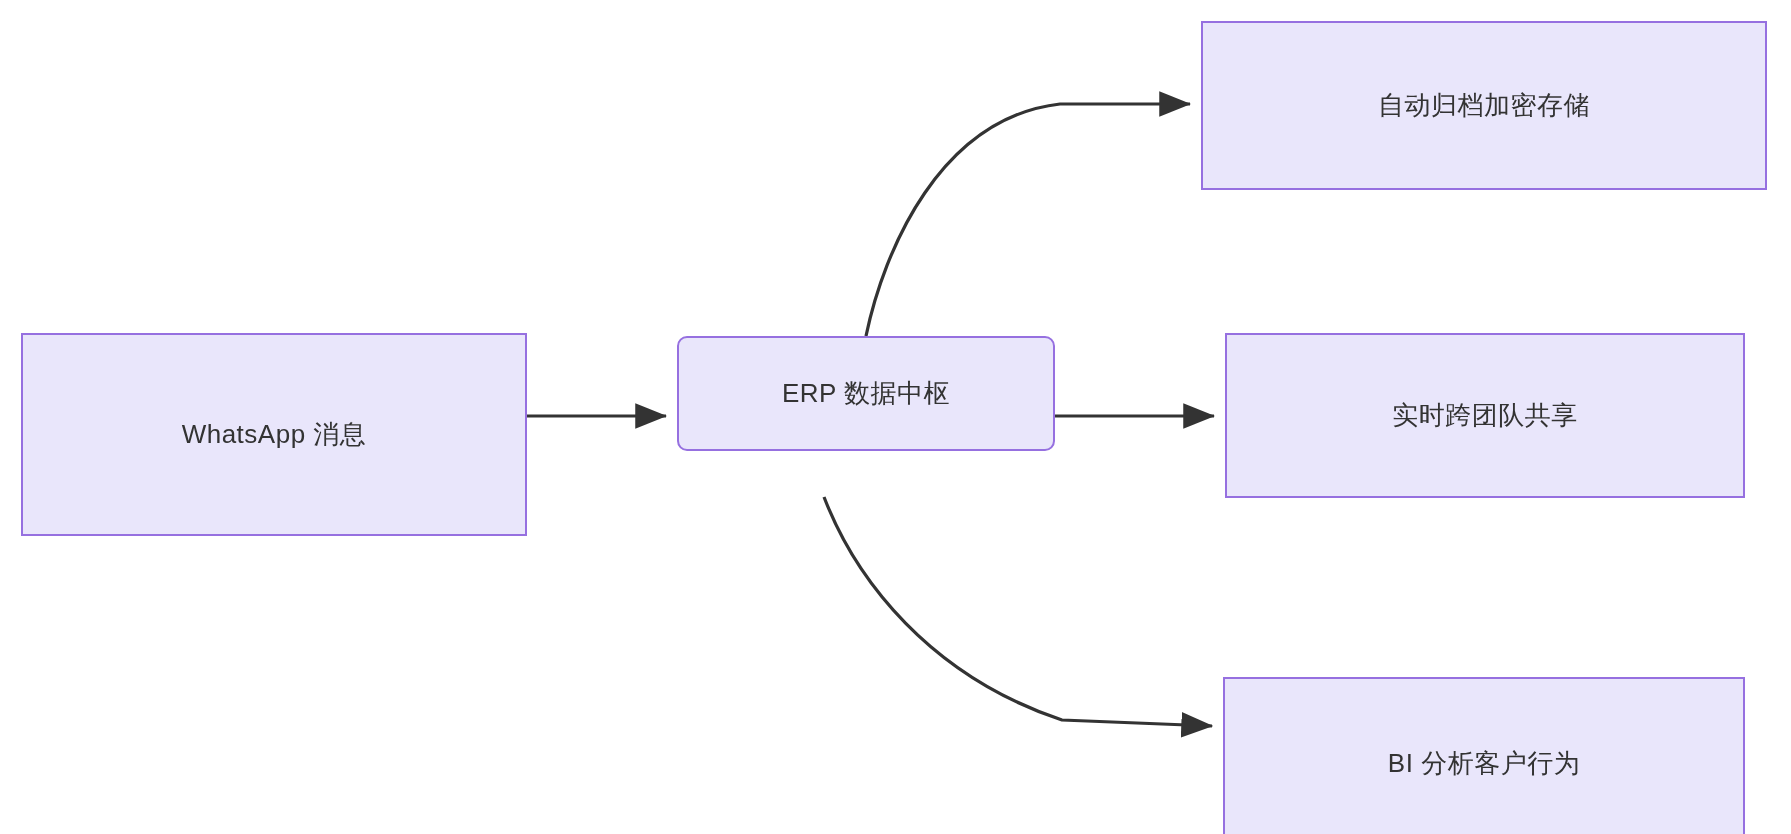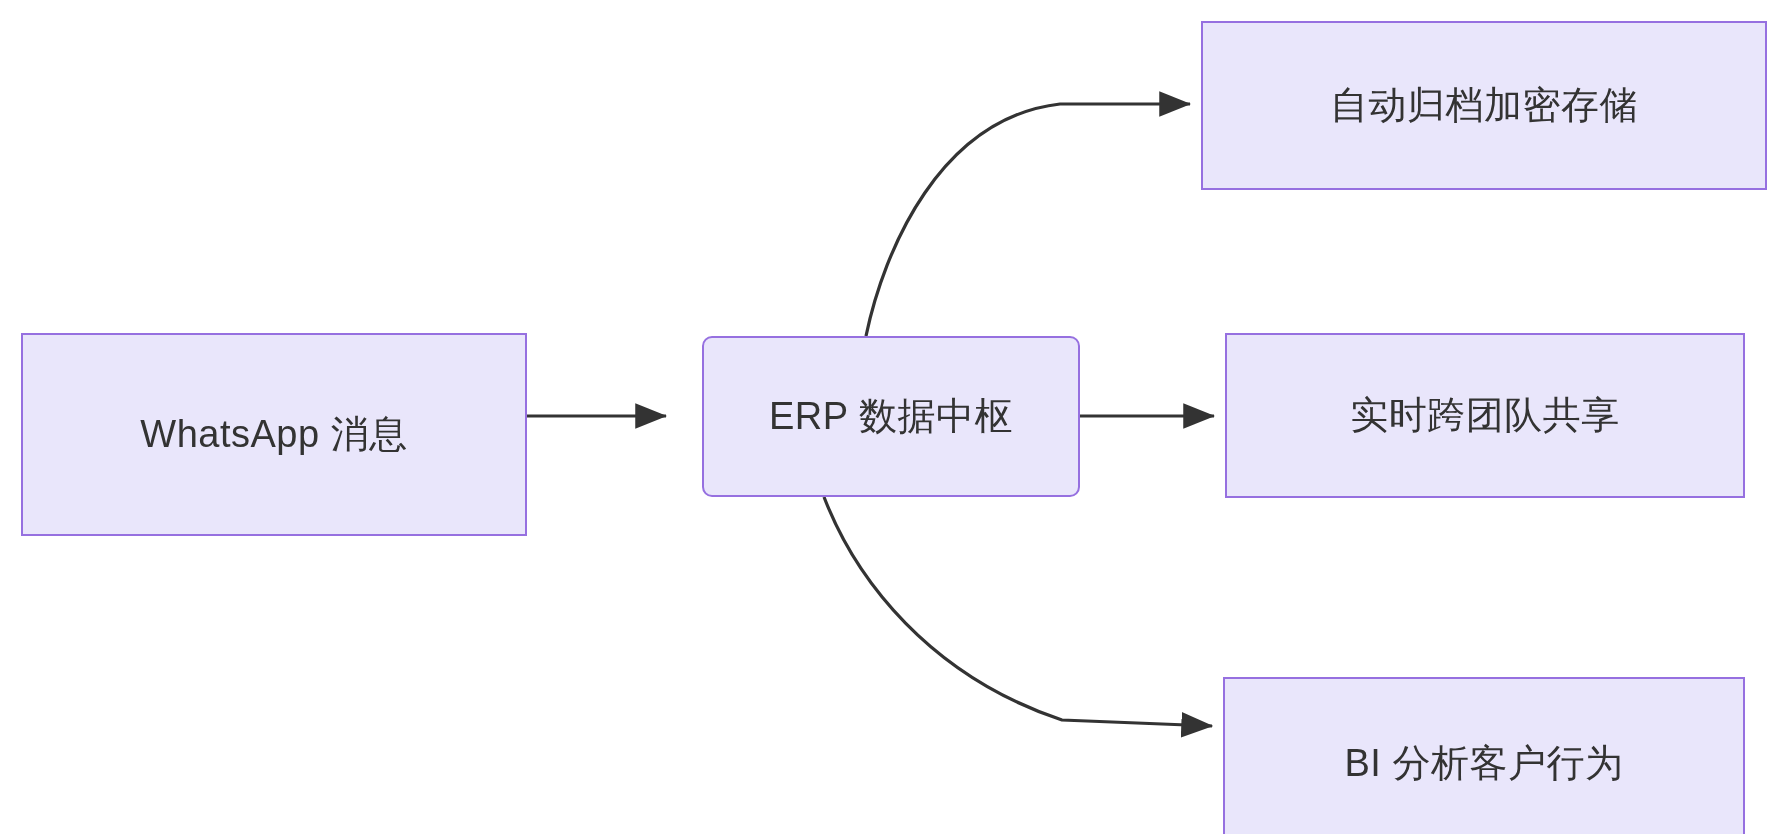--- a/index.html
+++ b/index.html
@@ -28,35 +28,35 @@
   }
   .node {
     position: absolute;
     box-sizing: border-box;
     background: #e9e6fb;
     border: 2px solid #9670e0;
     display: flex;
     align-items: center;
     justify-content: center;
     color: #333333;
-    font-size: 38px;
+    font-size: 26px;
     letter-spacing: 0.5px;
     line-height: 1.2;
     text-align: center;
     white-space: nowrap;
   }
   .node.rounded {
     border-radius: 10px;
   }
   .node-label {
     display: block;
   }
   
   #node-source      { left: 21px;   top: 333px; width: 506px; height: 203px; }
-  #node-hub         { left: 677px;  top: 336px; width: 378px; height: 161px; margin-left: 25px; }
+  #node-hub         { left: 677px;  top: 336px; width: 378px; height: 115px; }
   #node-archive     { left: 1201px; top: 21px;  width: 566px; height: 169px; }
   #node-share       { left: 1225px; top: 333px; width: 520px; height: 165px; }
   #node-bi          { left: 1223px; top: 645px; width: 522px; height: 174px; margin-top: 32px; }
 </style>
 </head>
 <body>
 
 <div id="canvas">
 
   <svg id="edge-layer" viewBox="0 0 1791 834" width="1791" height="834" xmlns="http://www.w3.org/2000/svg">

